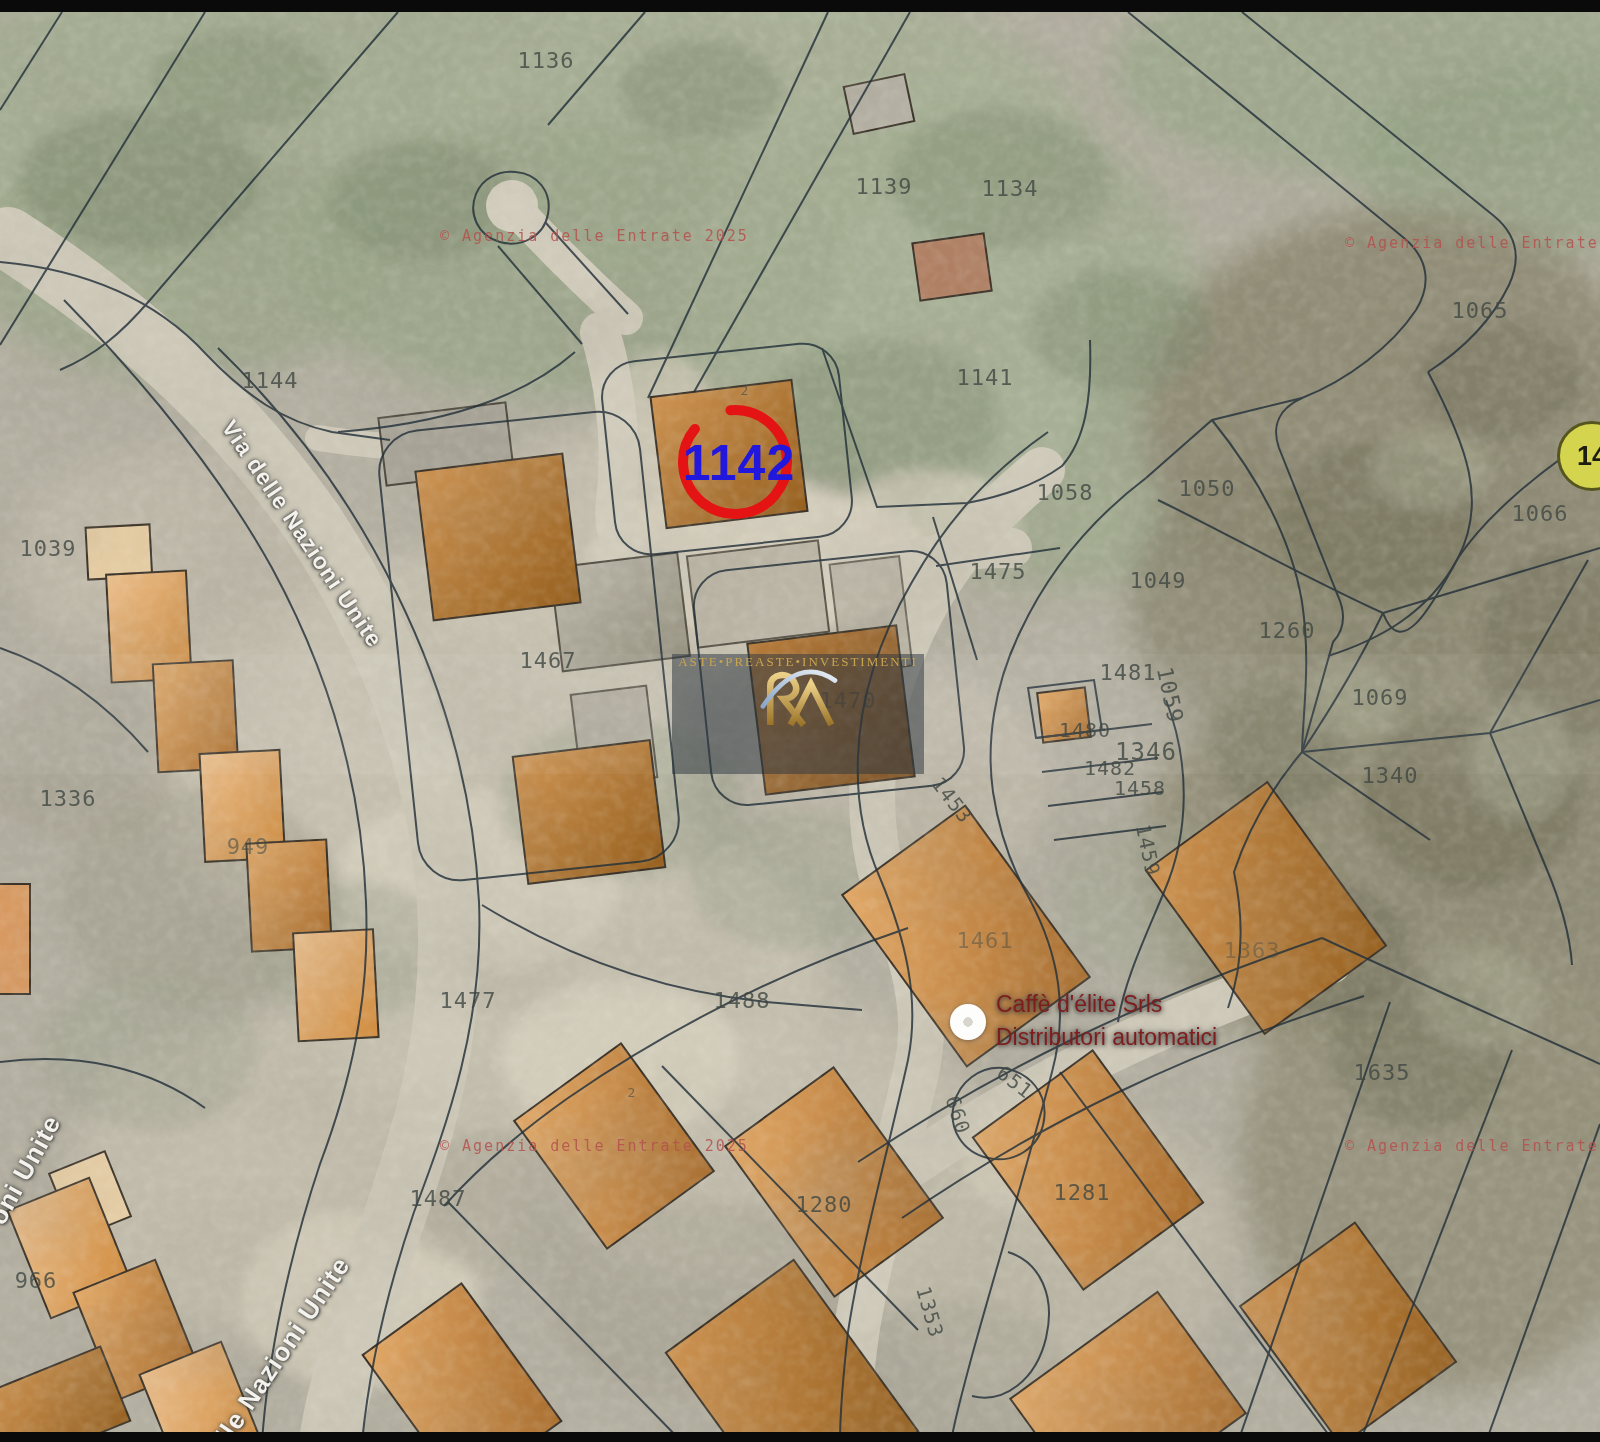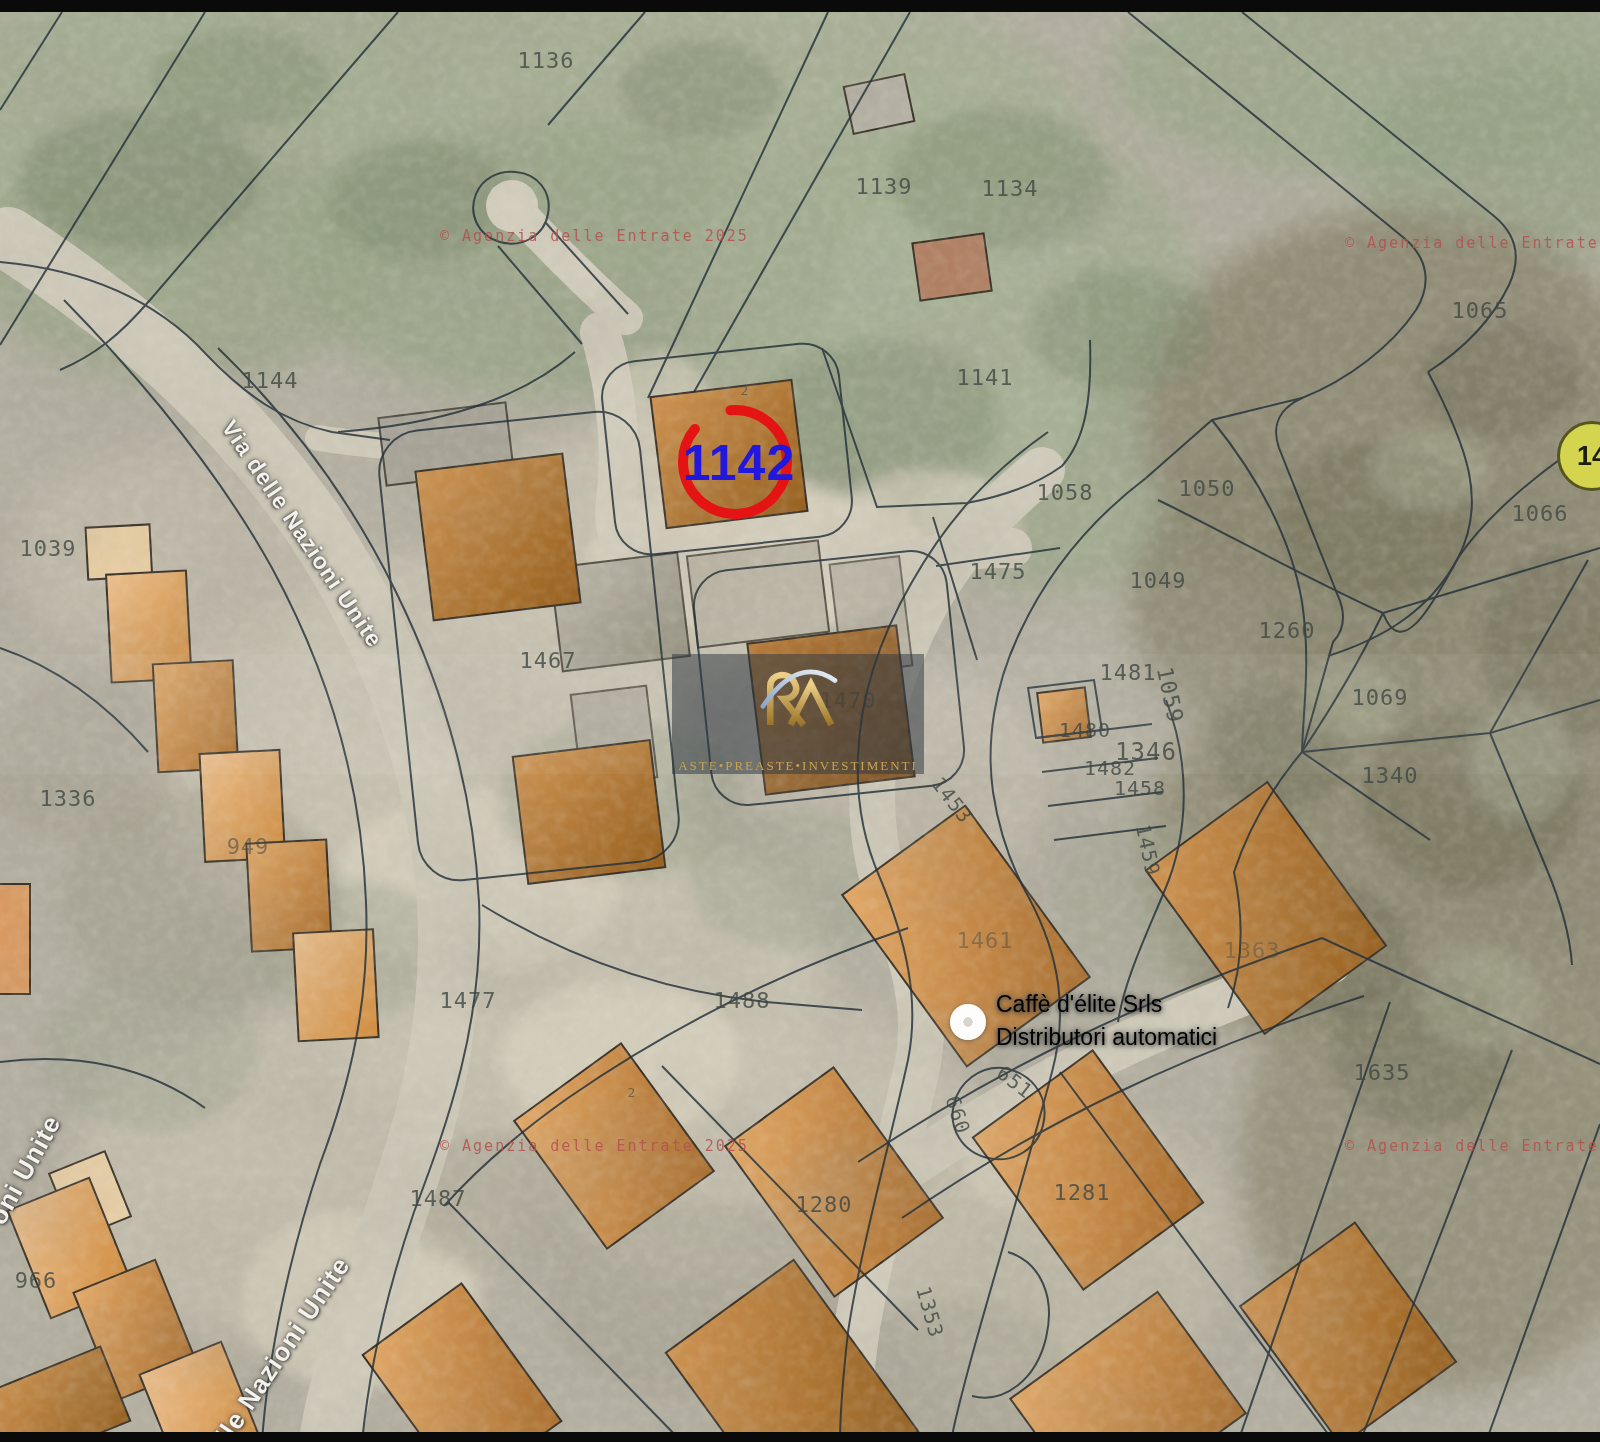--- a/index.html
+++ b/index.html
@@ -23,30 +23,30 @@
       color:var(--copyright,#b5504e);opacity:.85;white-space:nowrap;}
   .hl-text{position:absolute;transform:translate(-50%,-50%);font-size:50px;font-weight:bold;
       color:var(--highlight_text,#2218dd);letter-spacing:1px;z-index:21;}
   
   .badge{position:absolute;z-index:20;width:70px;height:70px;border-radius:50%;
       background:var(--badge_fill,#d4d44e);border:3px solid var(--badge_border,#55551f);
       box-sizing:border-box;display:flex;align-items:center;justify-content:center;
       font-weight:bold;font-size:27px;color:#1d1d12;}
   
   .wm{position:absolute;z-index:30;background:rgba(38,48,58,.5);display:flex;
-      flex-direction:column;align-items:center;justify-content:flex-end;padding-bottom:0;box-sizing:border-box;}
+      flex-direction:column;align-items:center;padding-bottom:0;box-sizing:border-box;}
   .wm-brand{font-family:"Liberation Serif",serif;font-size:13px;letter-spacing:2px;
       color:var(--gold,#c9a44e);white-space:nowrap;text-transform:uppercase;}
   .wm-logo{position:absolute;top:8px;left:50%;transform:translateX(-50%);}
   
   .poi{position:absolute;z-index:31;}
   .poi-dot{position:absolute;width:36px;height:36px;border-radius:50%;
       background:radial-gradient(circle,#d8d5cc 0 18%,#fdfdfb 19% 100%);
       box-shadow:0 1px 4px rgba(70,70,70,.6);transform:translate(-50%,-50%);}
-  .poi-text{position:absolute;color:#000000;font-size:23px;line-height:33px;font-weight:500;
+  .poi-text{position:absolute;color:#7f1d1d;font-size:23px;line-height:33px;font-weight:500;
       text-shadow:0 1px 4px rgba(60,60,60,.95),0 0 6px rgba(60,60,60,.7);white-space:nowrap;}
   .wm-band-light{position:absolute;left:0;width:1600px;z-index:2;background:rgba(255,255,255,.05);}
 </style>
 </head>
 <body>
 
 <div class="stage">
 
   <svg class="base" width="1600" height="1442" viewBox="0 0 1600 1442">
     <defs>

